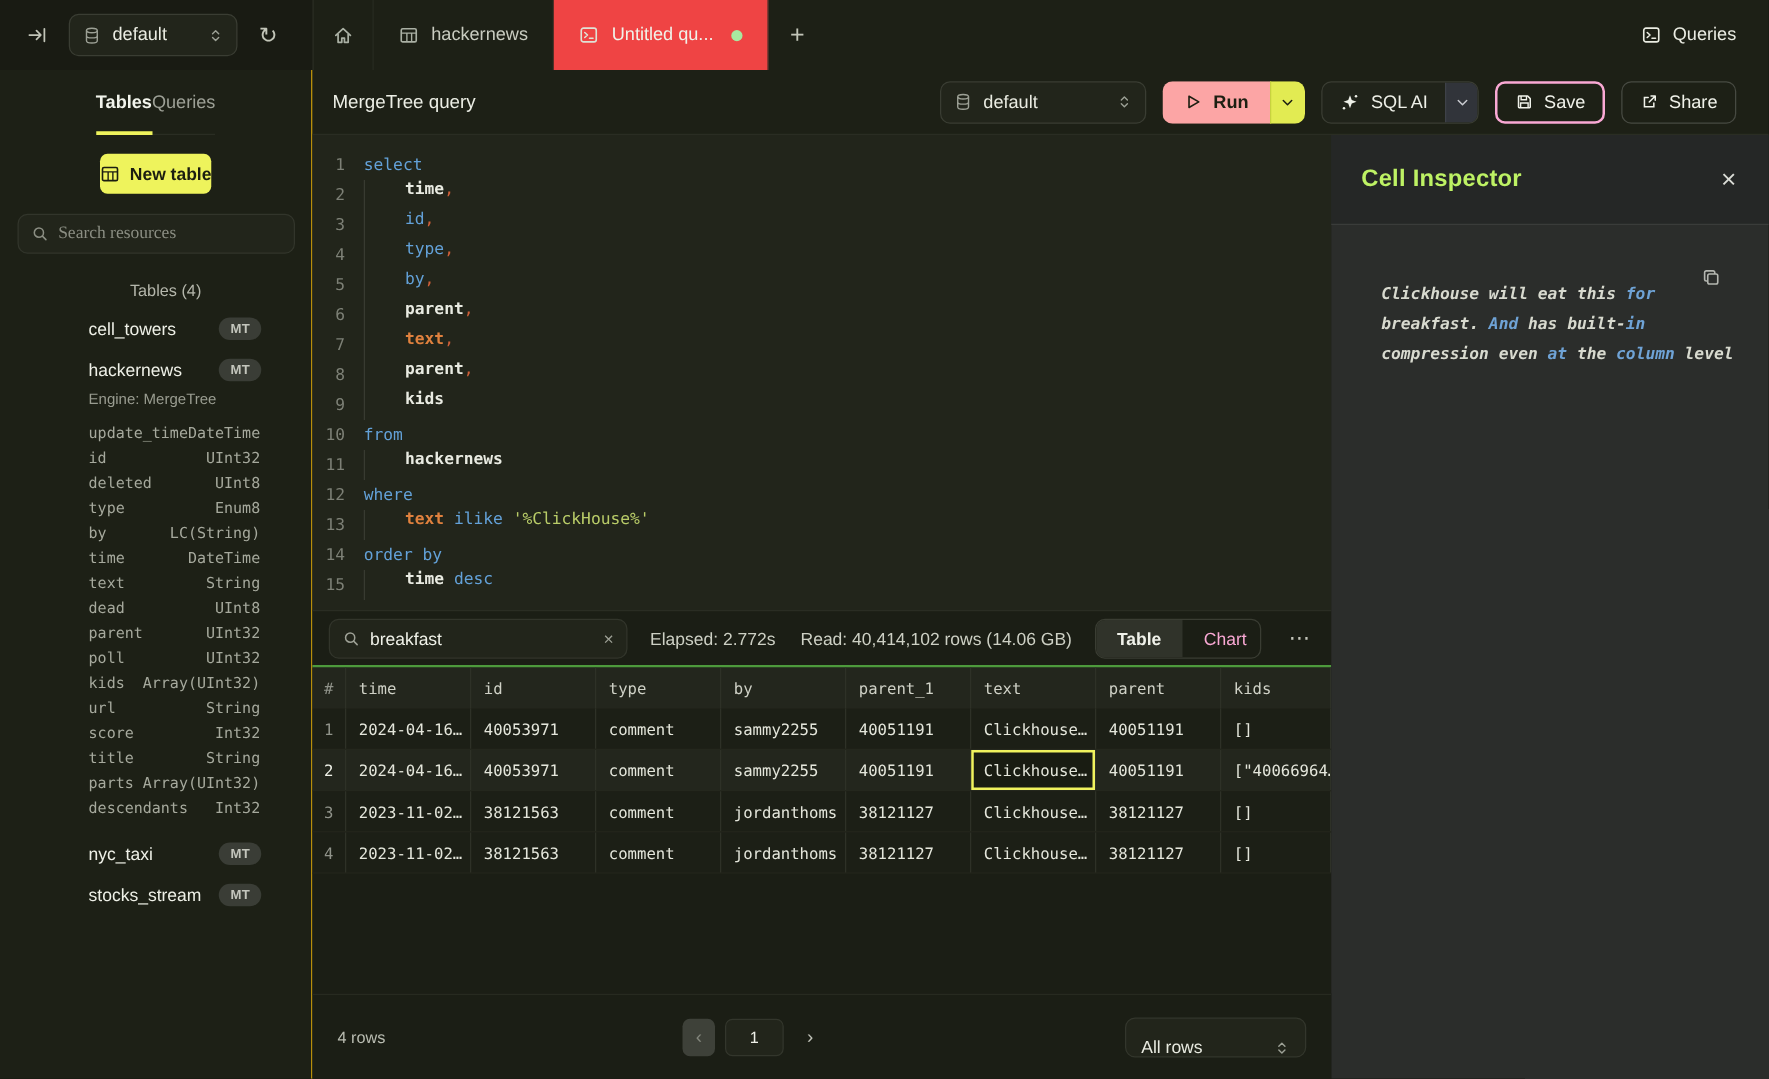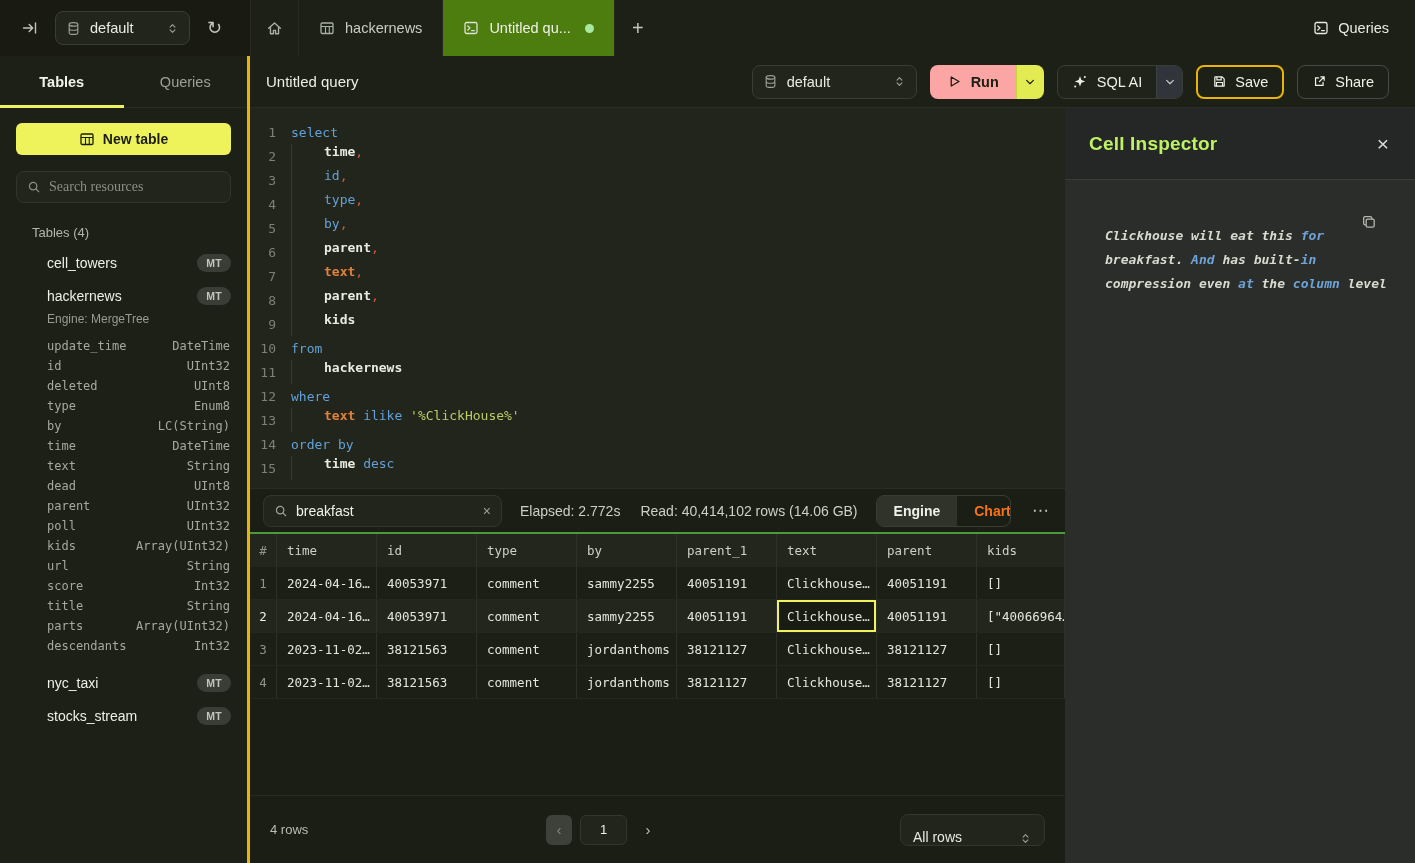--- a/index.html
+++ b/index.html
@@ -15,33 +15,33 @@
   .select { height:34px; background:#22251b; border:1px solid #3a3d33; border-radius:8px;
     display:flex; align-items:center; gap:9px; padding:0 10px; cursor:pointer; }
   .db-select { width:135px; }
   .sel-val { font-size:14.5px; color:#eaece2; flex:1; }
   .dim { color:#9ca095; }
   .tabstrip { flex:1; display:flex; align-items:stretch; background:#1d2016; border-left:1px solid #2a2d23; }
   .tab { display:flex; align-items:center; gap:10px; padding:0 20px; font-size:14.5px; color:#c9ccc0;
     border-right:1px solid #272a20; cursor:pointer; }
   .tab .ic { color:#aab0a4; }
   .tab-home { width:48px; justify-content:center; padding:0; }
-  .tab.active { background:#4d7c0f; color:#f0f2e9;justify-content:center; }
+  .tab.active { background:#ef4444; color:#f0f2e9;justify-content:center; }
   .tab.active .ic { color:#dfe2d6; }
   .dot { width:9px; height:9px; border-radius:50%; background:#a8e8a0; margin-left:4px; }
   .tab-add { width:46px; background:none; border:none; border-right:none; color:#c2c5b8; font-size:20px; }
   .queries-btn { margin-left:auto; margin-right:26px; background:none; border:none; display:flex;
     align-items:center; gap:9px; color:#eaece2; font-size:14.5px; }
 
   
   .app-body { display:flex; height:807px; }
 
   
-  .sidebar { width:250px; flex:none; background:#1d2016; border-right:3px solid #eab308;
-    display:flex; flex-direction:column; overflow:hidden; }
+  .sidebar { width:250px; flex:none; background:#1d2016; border-right:1px solid #eab308;
+    display:flex; flex-direction:column; overflow:hidden;align-items:center; }
   .sb-tabs { height:52px; flex:none; display:flex; border-bottom:1px solid #2a2d23; }
   .sb-tab { flex:1; display:flex; align-items:center; justify-content:center; font-size:14.5px;
     color:#9da096; position:relative; cursor:pointer; }
   .sb-tab.active { color:#f2f4ec; font-weight:600; }
   .sb-tab.active::after { content:''; position:absolute; bottom:-1px; left:0; width:100%; height:3px; background:#eef35c; }
   .new-table-btn { margin:15px 16px 0; height:32px; flex:none; background:#eef35c; border:none; border-radius:6px;
     display:flex; align-items:center; justify-content:center; gap:8px; color:#1b1d10; font-weight:600; font-size:14px; }
   .sb-search { margin:16px 16px 0; height:32px; flex:none; background:#22251b; border:1px solid #32352b;
     border-radius:8px; display:flex; align-items:center; gap:8px; padding:0 10px; color:#8b8e83; }
   .sb-search input { flex:1; background:none; border:none; outline:none; color:#5eead4; font-size:14px;
@@ -69,21 +69,21 @@
   .run-btn { display:flex; height:34px; border-radius:8px; overflow:hidden; border:none; padding:0; background:none; }
   .run-main { background:#fca5a5; display:flex; align-items:center; gap:9px; padding:0 17px;
     color:#1d1f12; font-weight:600; font-size:14.5px; }
   .run-chev { width:28px; background:#e2eb52; border-left:1px solid #c8d23f; display:flex;
     align-items:center; justify-content:center; color:#1d1f12; }
   .sqlai-btn { display:flex; height:34px; border-radius:8px; border:1px solid #3a3d33; overflow:hidden;
     background:#20231a; padding:0; }
   .sqlai-main { display:flex; align-items:center; gap:9px; padding:0 14px; color:#eef0e8; font-size:14.5px; }
   .sqlai-chev { width:26px; background:#31343a; border-left:1px solid #3e4148; display:flex;
     align-items:center; justify-content:center; color:#c8cacf; }
-  .save-btn { height:34px; border-radius:8px; border:2px solid #eab308; background:transparent;
+  .save-btn { height:34px; border-radius:8px; border:2px solid #f9a8d4; background:transparent;
     display:flex; align-items:center; gap:8px; padding:0 14px; color:#f0f2ea; font-size:14.5px; }
   .share-btn { height:34px; border-radius:8px; border:1px solid #474a42; background:transparent;
     display:flex; align-items:center; gap:8px; padding:0 14px; color:#f0f2ea; font-size:14.5px; }
 
   .content-row { flex:1; display:flex; min-height:0; }
   .workbench { width:815px; flex:none; display:flex; flex-direction:column; background:#20231a; min-height:0; }
 
   
   .editor { height:380px; flex:none; padding-top:12px; background:#22251b; overflow:hidden; }
   .code-line { display:flex; height:24px; align-items:center; font-family:"DejaVu Sans Mono", monospace;
@@ -103,21 +103,21 @@
     padding:0 13px; background:#1b1e15; border-top:1px solid #2a2d23; }
   .rt-search { width:239px; height:32px; background:#22251b; border:1px solid #32352b; border-radius:8px;
     display:flex; align-items:center; gap:8px; padding:0 10px; color:#9da095; }
   .rt-search input { flex:1; min-width:0; background:none; border:none; outline:none; color:#f0f2e9;
     font-size:14px; font-family:inherit; }
   .rt-clear { background:none; border:none; color:#9da095; font-size:14px; }
   .rt-stat { font-size:14px; color:#cdd0c4; white-space:nowrap; }
   .rt-stat + .rt-stat { margin-left:2px; }
   .view-toggle { margin-left:auto; display:flex; height:32px; border:1px solid #3a3d33; border-radius:8px;
     overflow:hidden; }
-  .vt-seg { padding:0 17px; display:flex; align-items:center; font-size:14px; color:#f97316; cursor:pointer;font-weight:bold; }
+  .vt-seg { padding:0 17px; display:flex; align-items:center; font-size:14px; color:#f9a8d4; cursor:pointer; }
   .vt-seg.active { background:#30332a; color:#f0f2ea; font-weight:600; }
   .rt-dots { width:26px; background:none; border:none; color:#c4c6bb; font-size:17px; }
 
   .grid-table { flex:none; border-top:2px solid #4d9a3c; font-family:"DejaVu Sans Mono", monospace; }
   .g-hrow, .g-row { display:grid; grid-template-columns:27px repeat(7,100px) 1fr; height:33px; }
   .g-hrow { background:#23261d; }
   .g-cell { display:flex; align-items:center; padding:0 10px; border-right:1px solid #2e3127;
     font-size:12.5px; color:#e4e6db; overflow:hidden; white-space:nowrap; }
   .g-hrow .g-cell { color:#cfd1c6; }
   .g-cell.num { justify-content:center; padding:0; color:#90938a; }
@@ -335,21 +335,21 @@
         <div class="sb-item">
           <span class="sb-name">stocks_stream</span>
           <span class="sb-badge">MT</span>
         </div>
       </div>
   </aside>
 
   <div class="main-col">
 
     <div class="query-header">
-      <span class="qh-title">Untitled query</span>
+      <span class="qh-title">MergeTree query</span>
       <div class="qh-actions">
         <div class="select qh-select">
           <span class="ic dim">
             <svg viewBox="0 0 16 16" width="15" height="15">
                 <ellipse cx="8" cy="3.6" rx="4.6" ry="1.9" fill="none" stroke="currentColor" stroke-width="1.2"></ellipse>
                 <path d="M3.4 3.6v8.8c0 1 2.1 1.9 4.6 1.9s4.6-.9 4.6-1.9V3.6M3.4 8c0 1 2.1 1.9 4.6 1.9S12.6 9 12.6 8" fill="none" stroke="currentColor" stroke-width="1.2"></path>
               </svg>
           </span>
           <span class="sel-val">default</span>
           <span class="ic dim">
@@ -488,21 +488,21 @@
                   <circle cx="7" cy="7" r="4.2" fill="none" stroke="currentColor" stroke-width="1.4"></circle>
                   <path d="M10.2 10.2l3.2 3.2" stroke="currentColor" stroke-width="1.4" stroke-linecap="round"></path>
                 </svg>
             </span>
             <input type="text" value="breakfast" style="">
             <button class="rt-clear">×</button>
           </div>
           <span class="rt-stat">Elapsed: 2.772s</span>
           <span class="rt-stat">Read: 40,414,102 rows (14.06 GB)</span>
           <div class="view-toggle">
-            <div class="vt-seg active">Engine</div>
+            <div class="vt-seg active">Table</div>
             <div class="vt-seg">Chart</div>
           </div>
           <button class="rt-dots">⋯</button>
         </div>
 
         <div class="grid-table">
           <div class="g-hrow">
               <div class="g-cell num">#</div>
               <div class="g-cell">time</div>
               <div class="g-cell">id</div>

